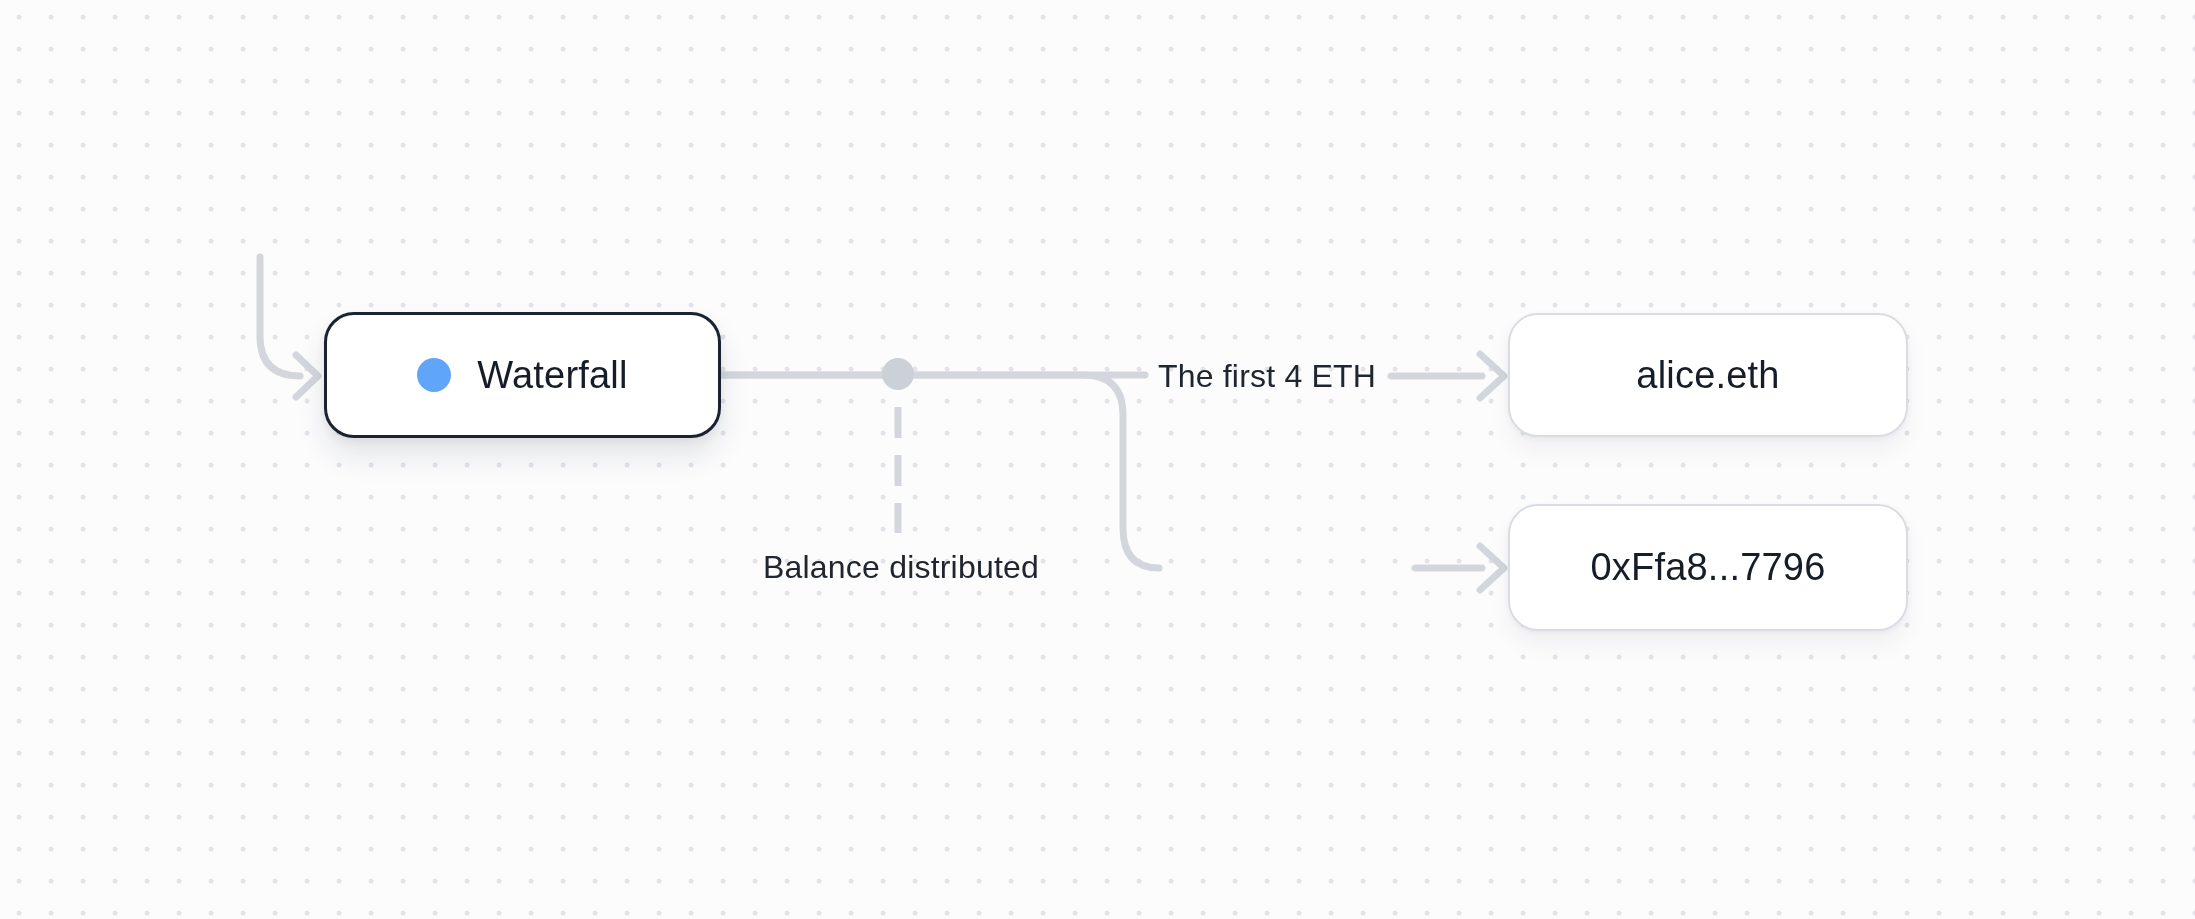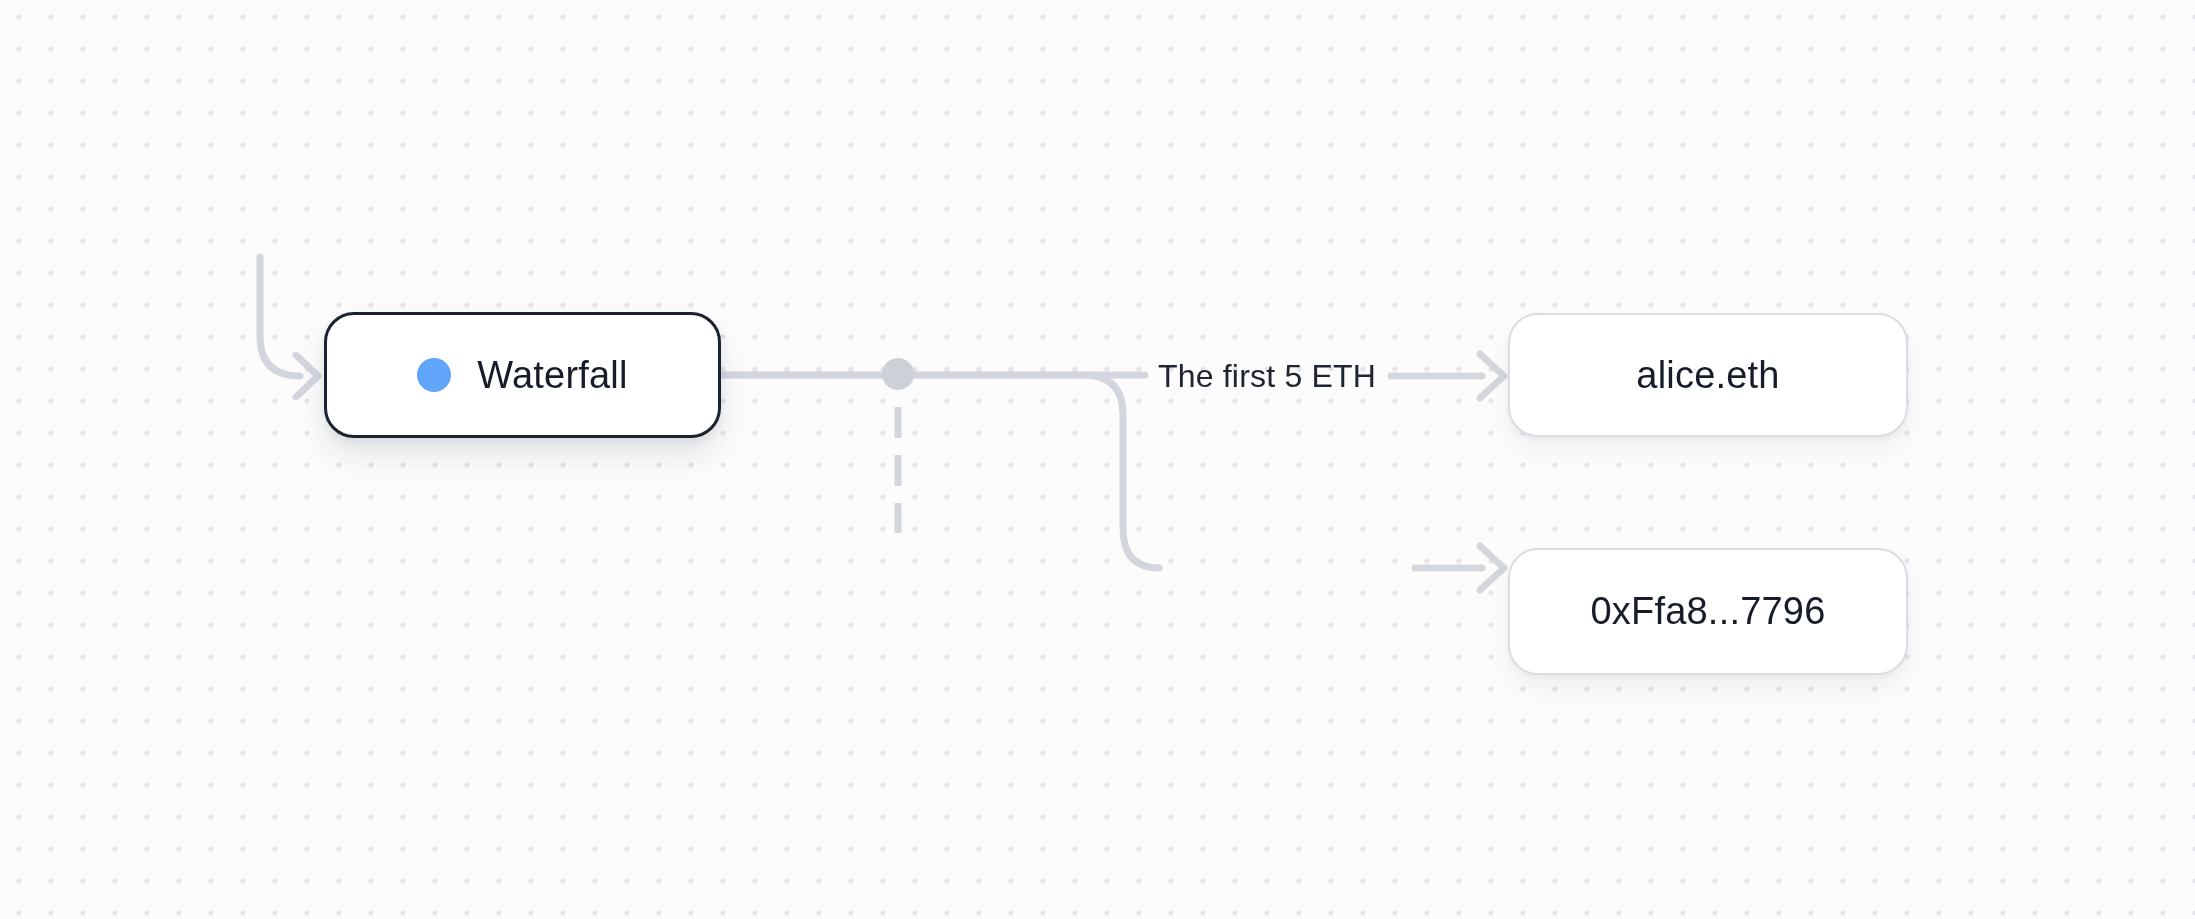--- a/index.html
+++ b/index.html
@@ -100,21 +100,22 @@
 
   <div class="node node-dark" style="left:324px; top:312px; width:397px; height:126px;">
     <span class="status-dot"></span>
     <span>Waterfall</span>
   </div>
 
   <div class="node node-light" style="left:1508px; top:313px; width:400px; height:124px;">
     <span>alice.eth</span>
   </div>
 
-  <div class="node node-light" style="left:1508px; top:504px; width:400px; height:127px;margin-top:44px;">
+  <div class="node node-light" style="left:1508px; top:504px; width:400px; height:127px;">
     <span>0xFfa8...7796</span>
   </div>
 
-  <div class="edge-label" style="left:1267px; top:376px;">The first 5 ETH</div>
+  <div class="edge-label" style="left:1267px; top:376px;">The first 4 ETH</div>
 
 
+  <div class="edge-label" style="left:901px; top:567px;">Balance distributed</div>
 
 </div>
 
 </body></html>

